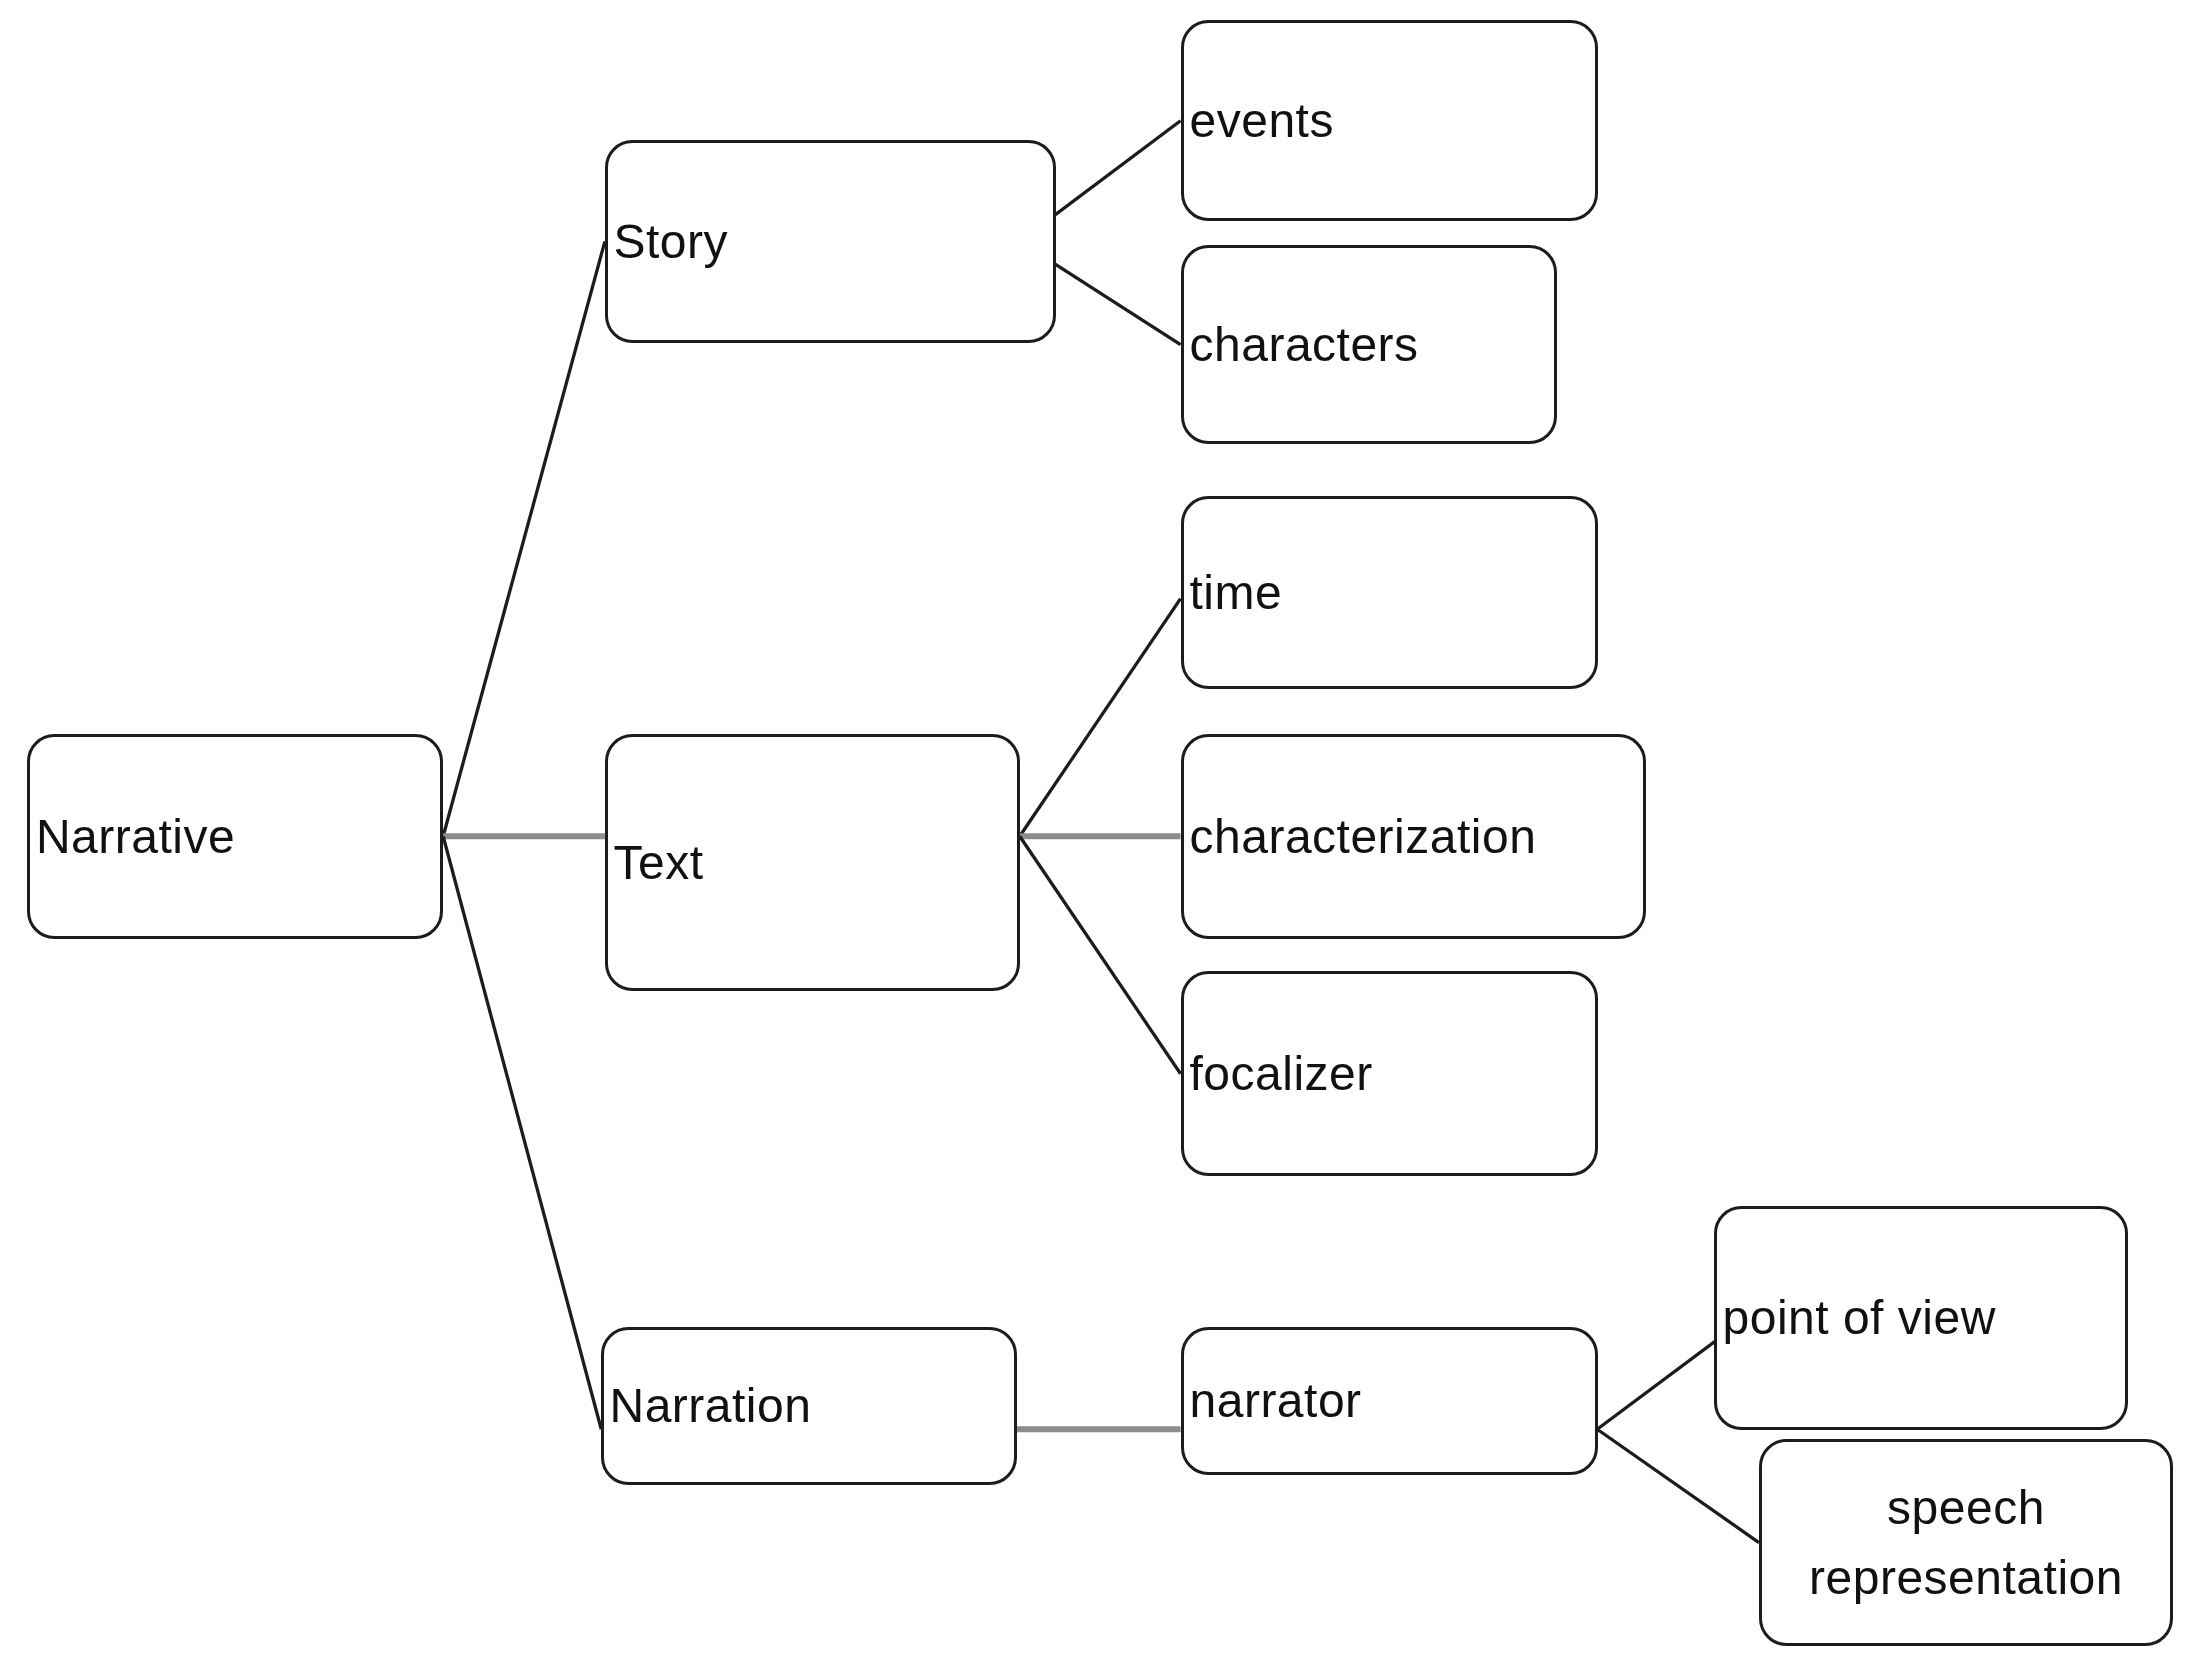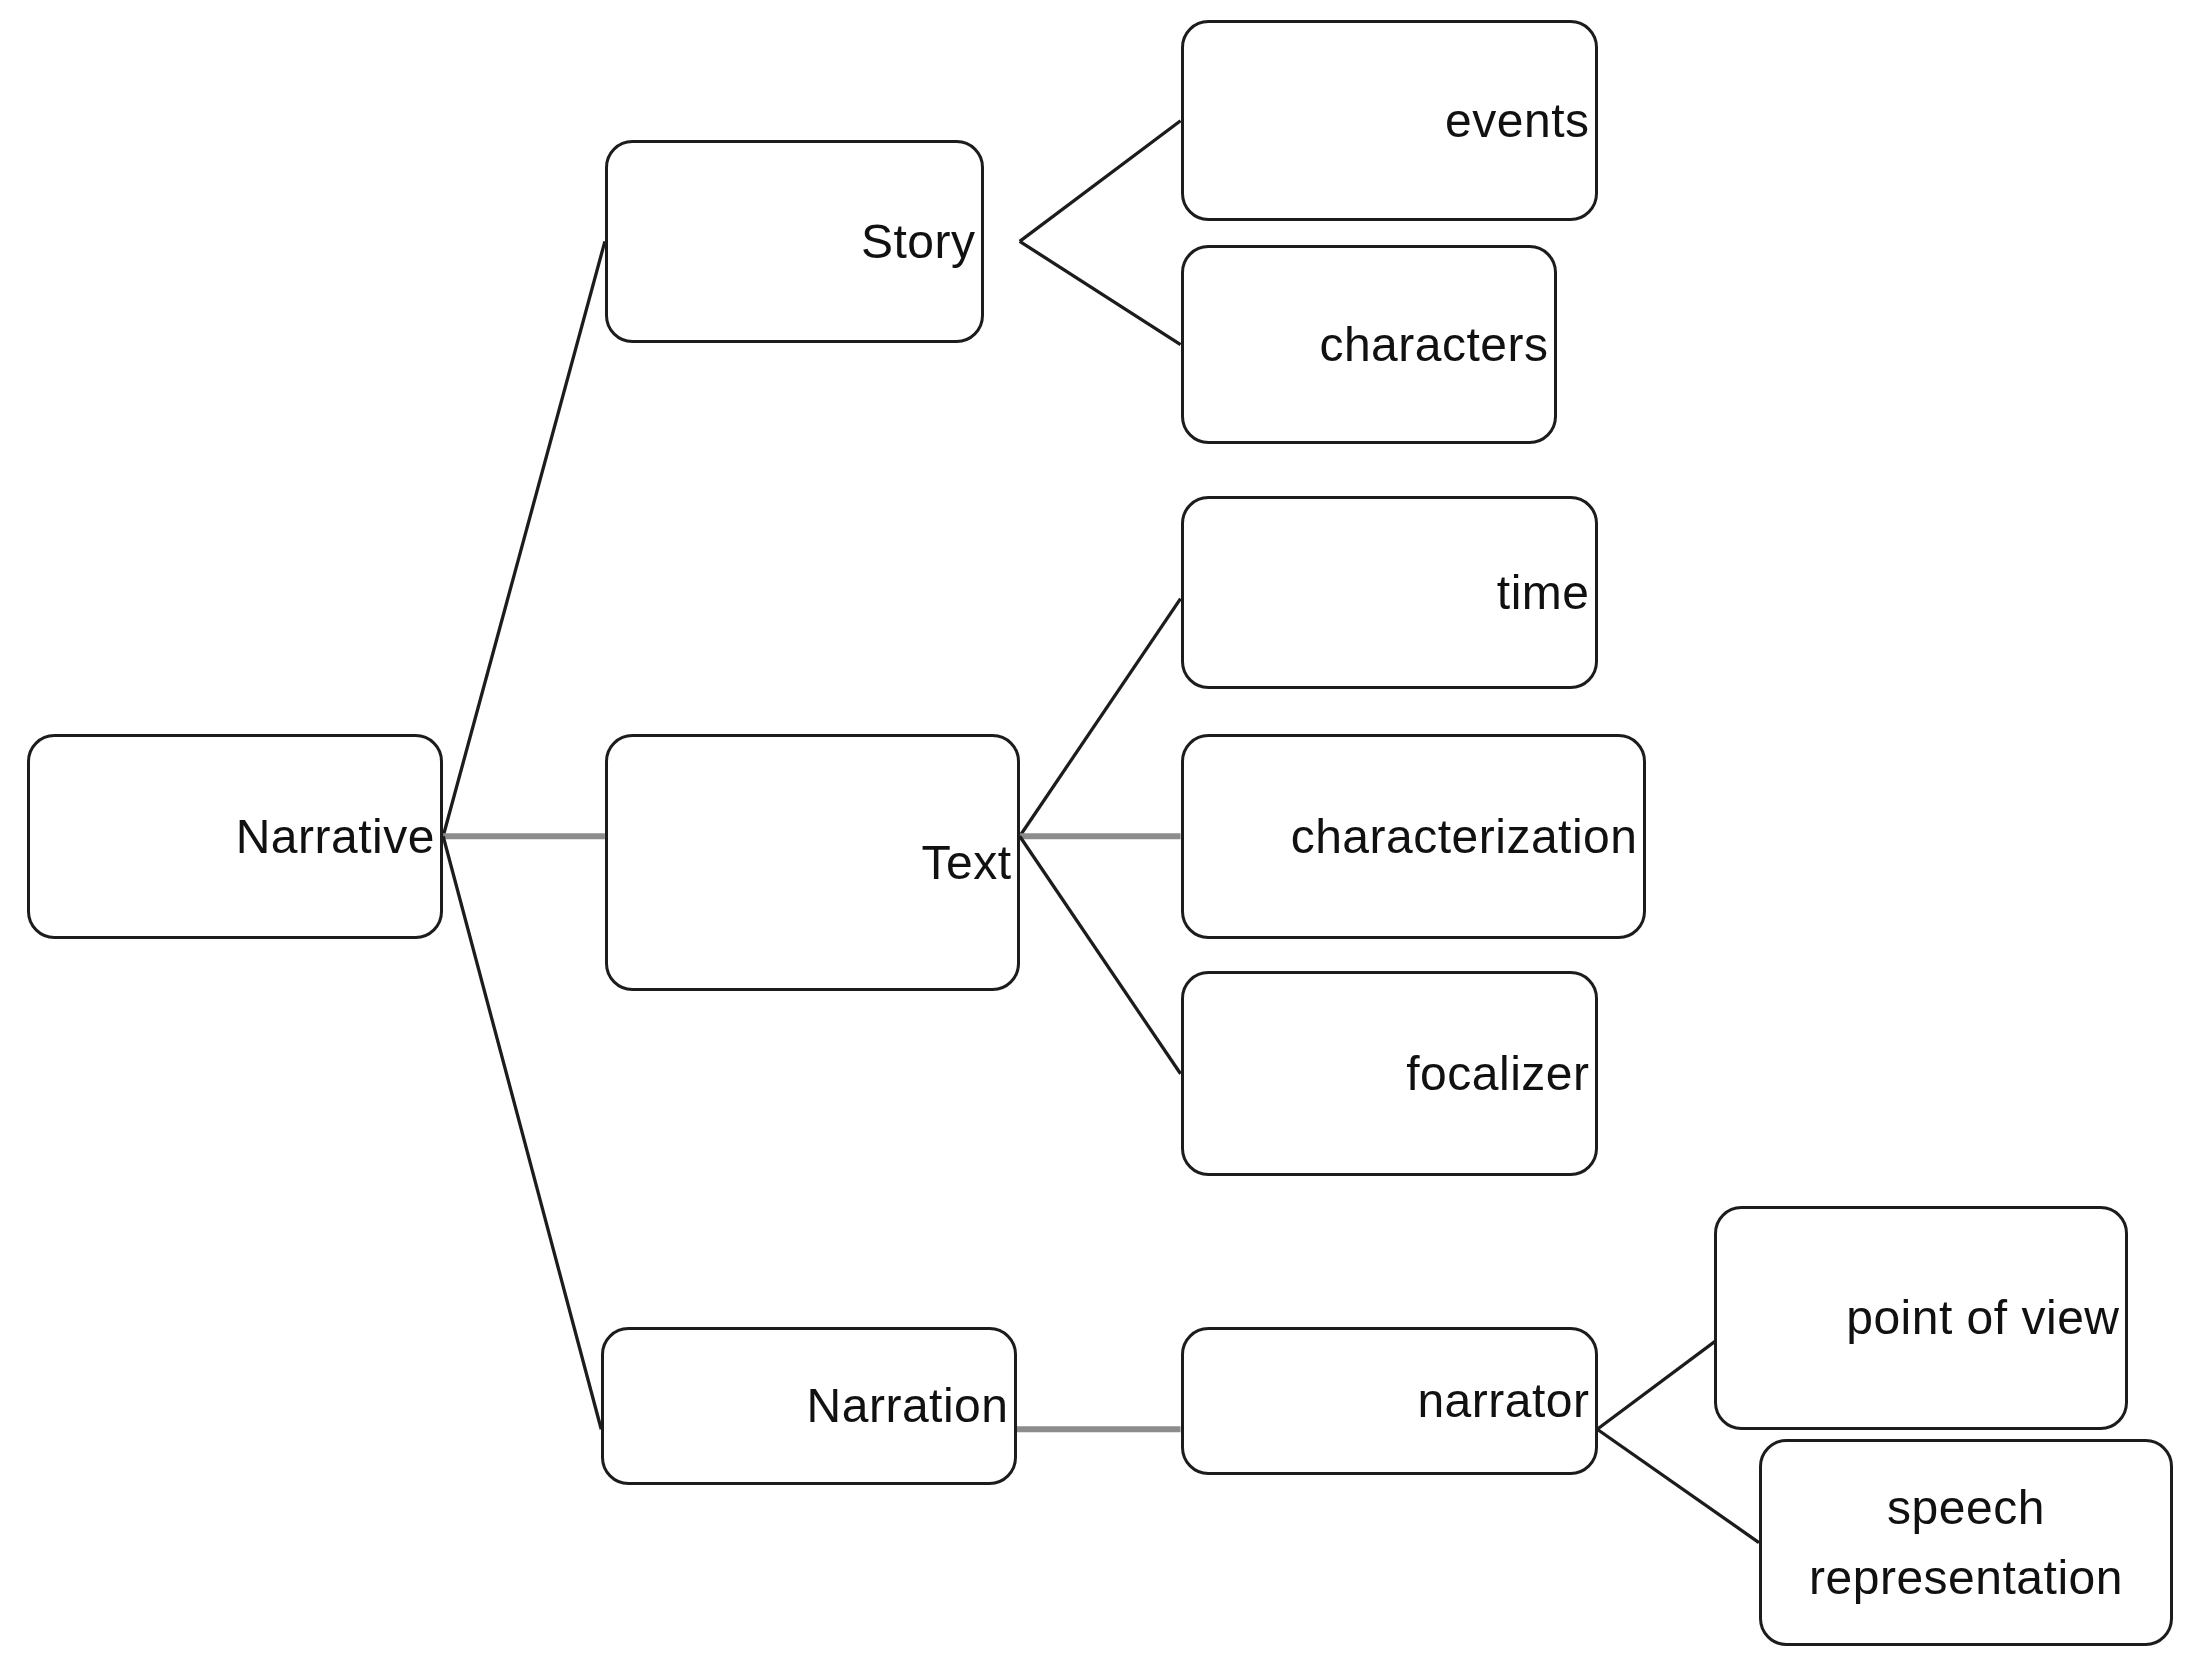--- a/index.html
+++ b/index.html
@@ -21,21 +21,21 @@
   #edges{
     position:absolute;left:0;top:0;width:2203px;height:1677px;
     display:block;
   }
   .node{
     position:absolute;
     box-sizing:border-box;
     background:var(--box-fill);
     border:3.7px solid var(--box-border);
     border-radius:27.4px;
-    display:flex;align-items:center;justify-content:flex-end;
+    display:flex;align-items:center;justify-content:flex-start;
     text-align:center;
   }
   .node .label{
     display:block;
     padding:0 5.5px;
     font-size:48px;
     line-height:1.45;
     color:var(--label-text);
     letter-spacing:0.5px;
   }
@@ -58,21 +58,21 @@
       <line x1="1116" y1="915" x2="1292" y2="1175" class="edge-diagonal"></line>
       <line x1="1113" y1="1564" x2="1292" y2="1564" class="edge-straight"></line>
       <line x1="1748" y1="1564" x2="1925" y2="1432" class="edge-diagonal"></line>
       <line x1="1748" y1="1564" x2="1925" y2="1688" class="edge-diagonal"></line>
     </svg>
 
   <div class="node" style="left:27.4px;top:734px;width:416px;height:205px">
     <span class="label">Narrative</span>
   </div>
 
-  <div class="node" style="left:605px;top:140px;width:379px;height:203px">
+  <div class="node" style="left:605px;top:140px;width:451px;height:203px">
     <span class="label">Story</span>
   </div>
 
   <div class="node" style="left:605px;top:734px;width:415px;height:257px">
     <span class="label">Text</span>
   </div>
 
   <div class="node" style="left:601px;top:1327px;width:416px;height:158px">
     <span class="label">Narration</span>
   </div>

